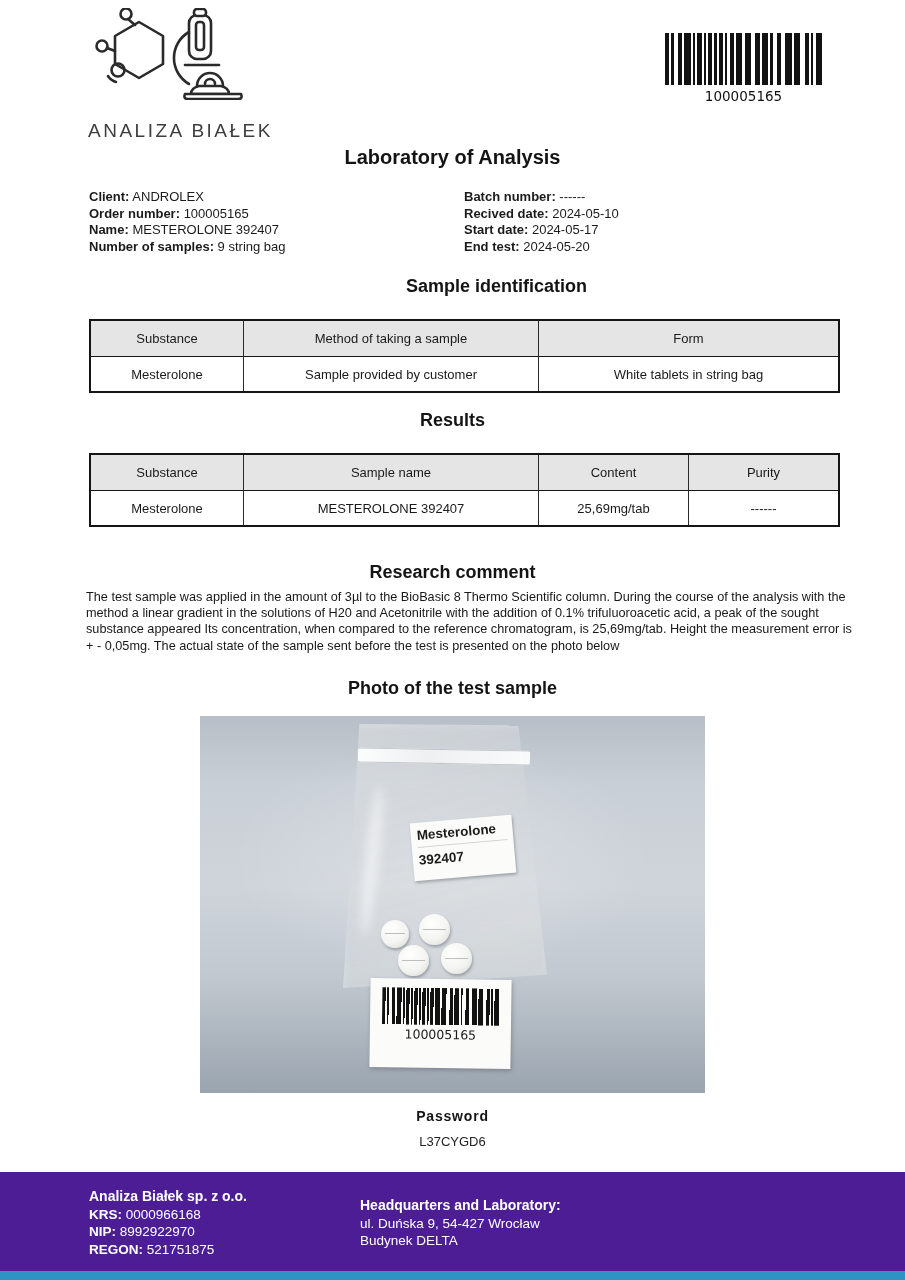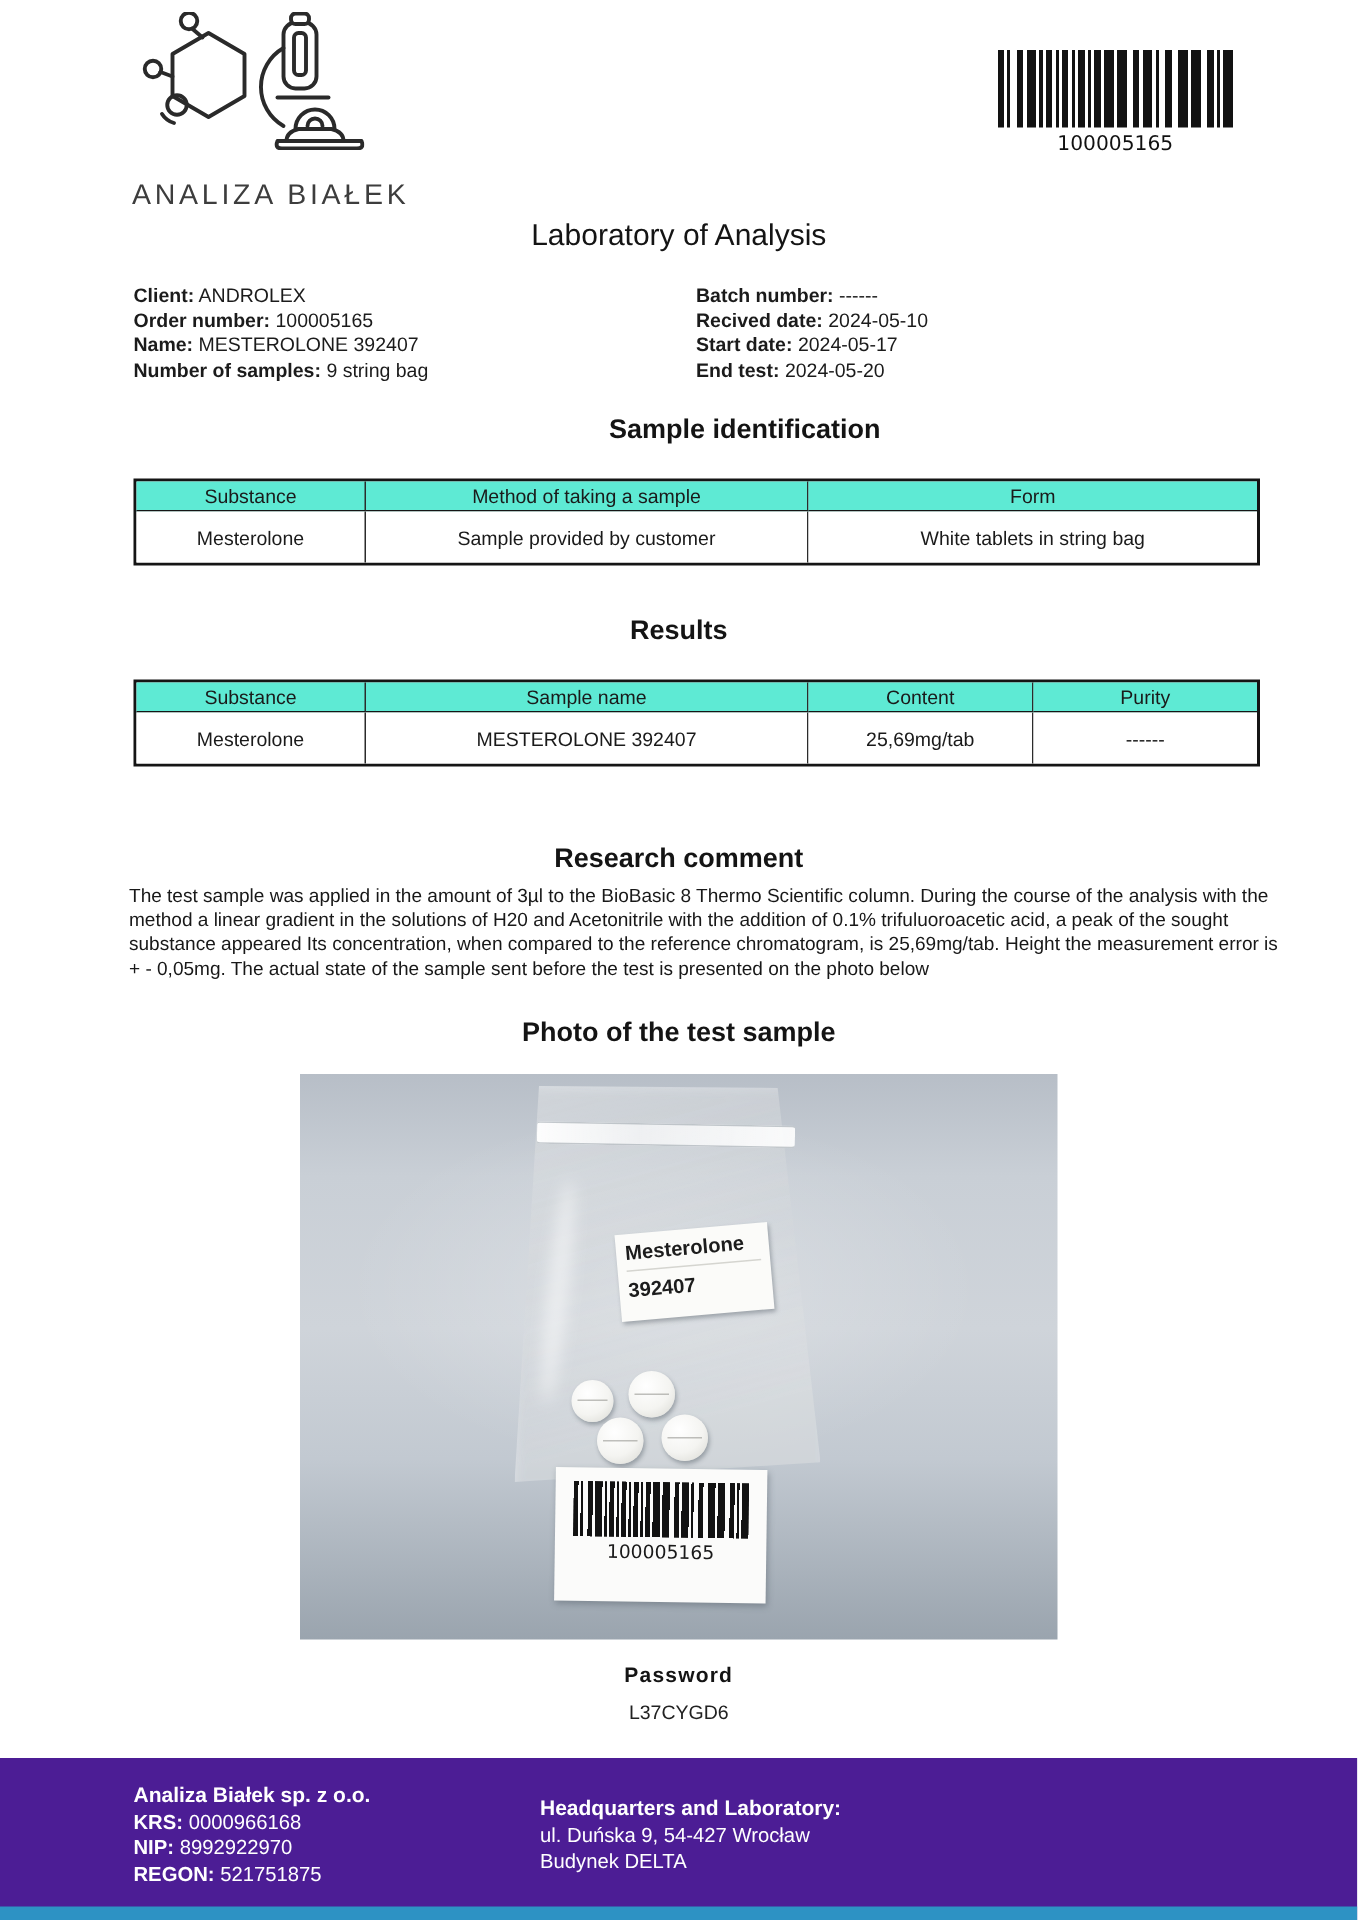--- a/index.html
+++ b/index.html
@@ -9,40 +9,40 @@
   
   .logo-block { position:absolute; left:88px; top:8px; width:160px; text-align:center; }
   .logo-svg { display:block; margin:0 auto; }
   .brand-name { font-size:19px; letter-spacing:2.5px; color:#3d3d3d; margin-top:20px; white-space:nowrap; }
 
   .barcode-block { position:absolute; left:665px; top:33px; width:157px; text-align:center; }
   .barcode-svg { display:block; width:157px; height:52px; }
   .barcode-num { font-family:"DejaVu Sans",sans-serif; font-size:13.5px; color:#111; margin-top:3px; }
 
   .doc-title { position:absolute; top:146px; left:0; width:100%; text-align:center;
-               font-size:20px; font-weight:normal; color:#141414; }
+               font-size:20px; font-weight:bold; color:#141414; }
 
   
   .info-col { position:absolute; top:189px; font-size:13px; line-height:16.6px; }
   .info-col.left  { left:89px; }
   .info-col.right { left:464px; }
   .info-line b { font-weight:bold;margin-top:42px; }
 
   
   .section-h { position:absolute; left:0; width:100%; text-align:center; font-size:18px; font-weight:bold; color:#141414; }
 
   
   .tbl { position:absolute; left:89px; width:751px; border:2px solid #151515; }
   .tbl .trow { display:grid; }
   .tbl.t1 .trow { grid-template-columns:153px 295px 299px; }
   .tbl.t2 .trow { grid-template-columns:153px 295px 150px 149px; }
   .tbl .cell { display:flex; align-items:center; justify-content:center; text-align:center;
                font-size:13px; color:#1a1a1a; border-right:1px solid #2b2b2b; }
   .tbl .cell:last-child { border-right:none; }
-  .tbl .head .cell { background:#5eead4; height:20px; border-bottom:1.5px solid #151515; }
+  .tbl .head .cell { background:#e5e5e5; height:36px; border-bottom:1.5px solid #151515; }
   .tbl .datarow .cell { background:#fff; height:34px; }
 
   
   .comment-text { position:absolute; left:86px; top:589px; width:772px;
                   font-size:12.7px; line-height:16.2px; color:#181818; }
 
   
   .photo { position:absolute; left:200px; top:716px; width:505px; height:377px; overflow:hidden;
            background:linear-gradient(180deg,#b7bec7 0%,#c9cfd6 18%,#cfd4da 45%,#c2c9d1 68%,#9aa4ae 100%); }
   .photo::before { content:""; position:absolute; inset:0;

